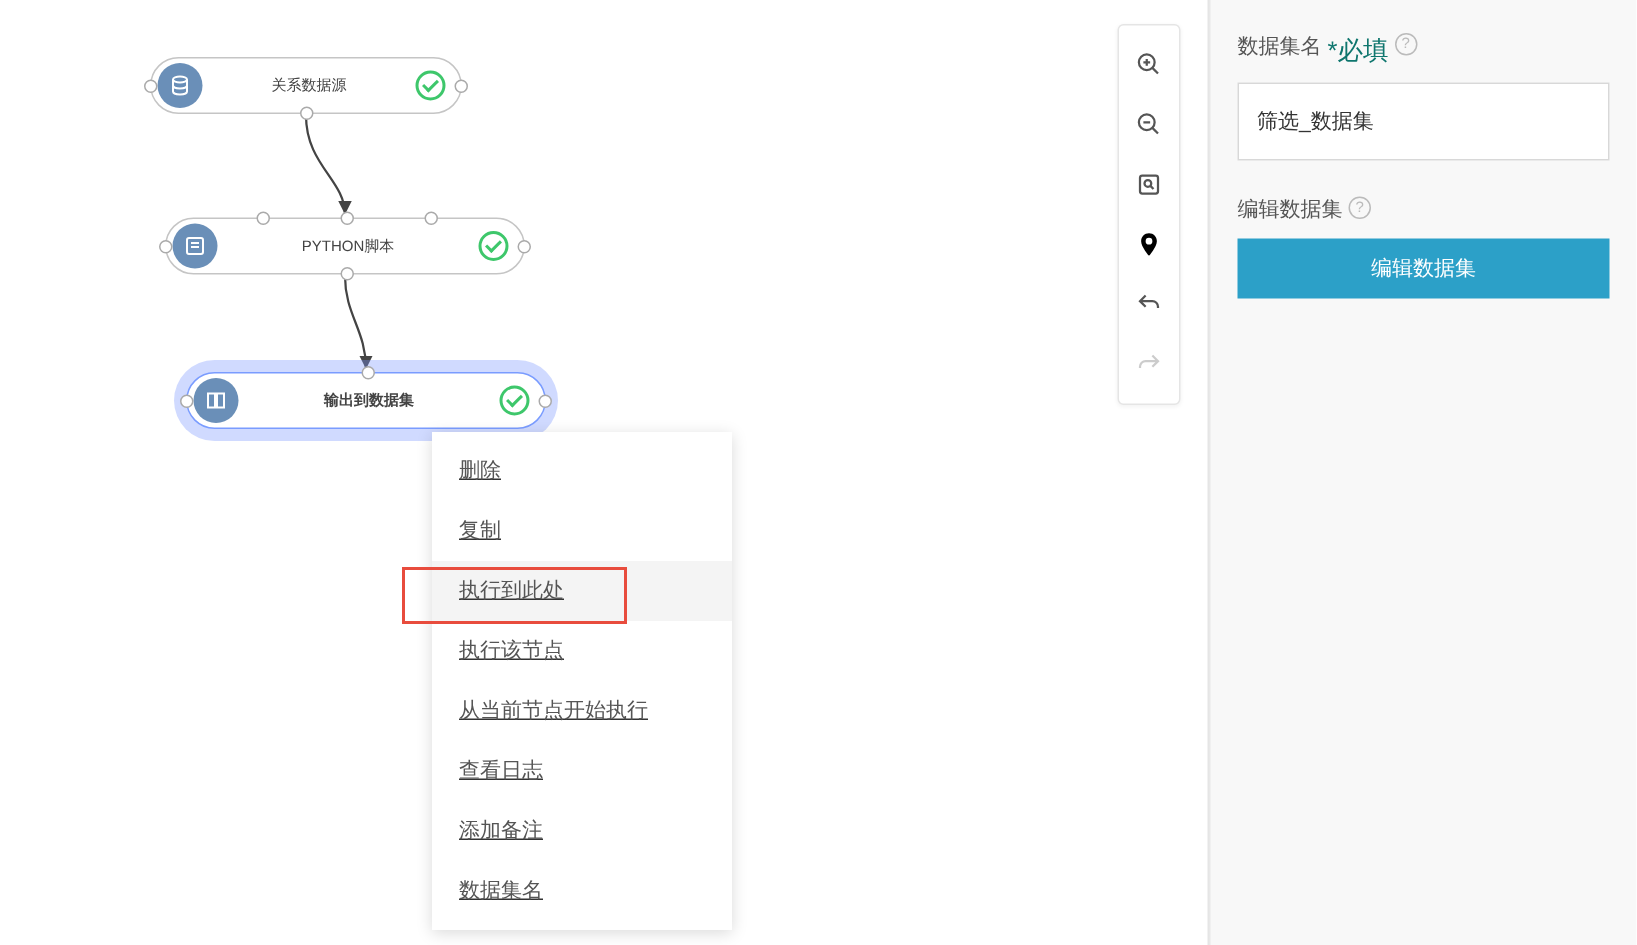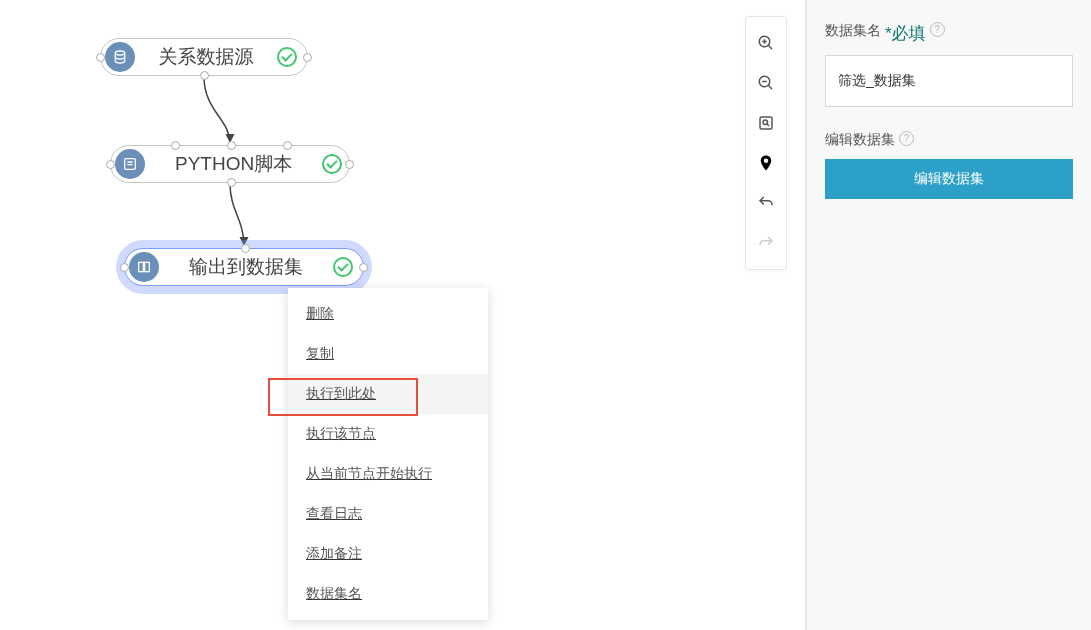--- a/index.html
+++ b/index.html
@@ -64,35 +64,36 @@
       align-items: center;
       border: 1px solid #c5c5c5;
       background: #fff;
       border-radius: 100px;
       height: 38px;
       padding: 0 10px 0 4px;
     }
     .flow-node.selected {
       box-shadow: 0 0 0 8px rgba(120,150,255,0.35);
       border-color: #7a9cff;
+      font-weight: bold;
     }
     .node-icon-wrap {
       width: 30px;
       height: 30px;
       border-radius: 50%;
       background: #6a8fb8;
       display: flex;
       align-items: center;
       justify-content: center;
       margin-right: 8px;
       flex-shrink: 0;
     }
     .node-icon-wrap svg { width: 16px; height: 16px; }
     .node-label {
-      font-size: 19px;
+      font-size: 10px;
       color: #444;
       flex: 1;
       text-align: center;
       padding: 0 10px;
       white-space: nowrap;
     }
     .node-status {
       width: 20px;
       height: 20px;
       border: 2px solid #3ec76b;

